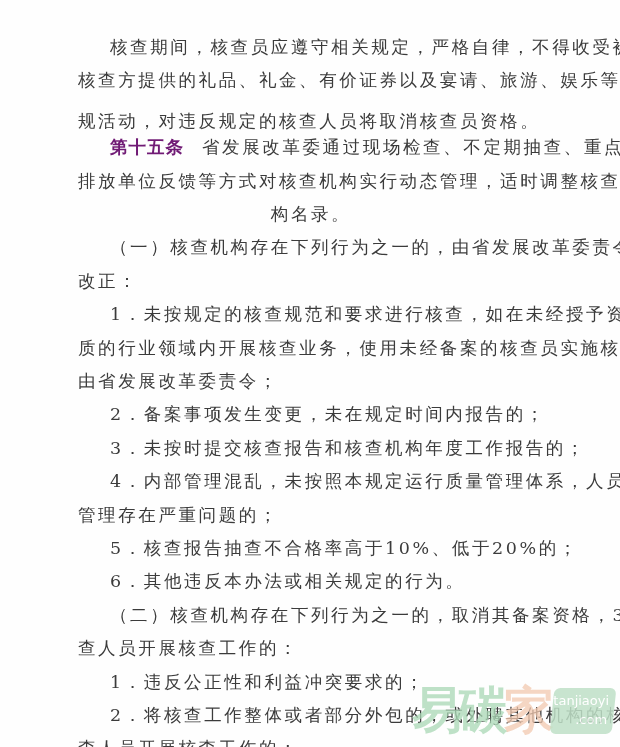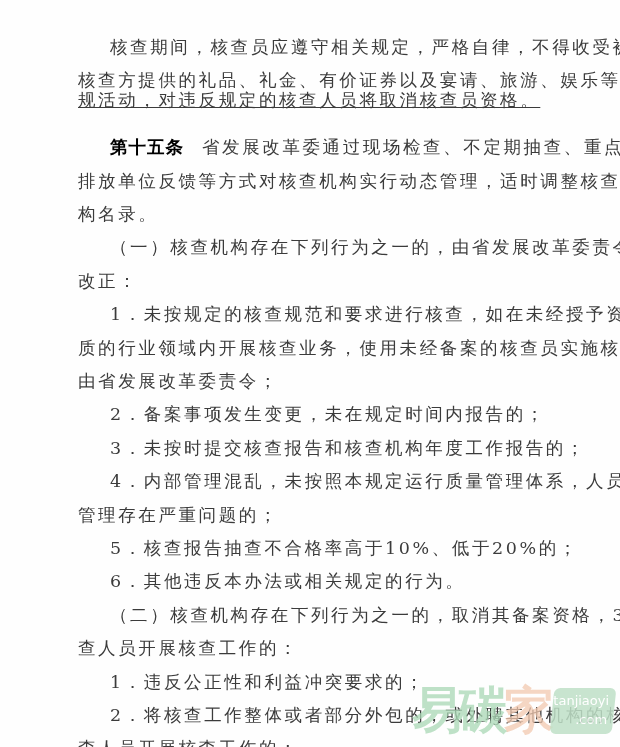--- a/index.html
+++ b/index.html
@@ -16,21 +16,21 @@
     left: 78px;
     width: 466px;
     font-size: 17.5px;
     line-height: 22px;
     height: 22px;
     white-space: nowrap;
     letter-spacing: 2.6px;
     color: #3b3b3b;
   }
   .indent { left: 110px; width: 434px; }
-  .bold { font-weight: bold; color: #000000; letter-spacing: 1px; }
+  .bold { font-weight: bold; color: #701a75; letter-spacing: 1px; }
   .gap { display: inline-block; width: 18px; }
   .page-number {
     position: absolute; left: 470px; top: 712px;
     font-size: 15px; color: #555; letter-spacing: 2px;
     font-family: "Liberation Serif", serif;
   }
   .watermark { position: absolute; left: 412px; top: 680px; width: 205px; height: 62px; }
   .wm-char {
     position: absolute; top: 0px;
     font-family: "DejaVu Sans", sans-serif;
@@ -48,24 +48,24 @@
     transform: skewX(6deg);
   }
 </style>
 </head>
 <body>
 
 <div class="page">
   <div id="lines">
       <div class="line indent" style="top: 36px;"><span>核查期间，核查员应遵守相关规定，严格自律，不得收受被</span></div>
       <div class="line" style="top: 69.4px;"><span>核查方提供的礼品、礼金、有价证券以及宴请、旅游、娱乐等违</span></div>
-      <div class="line" style="top: 89px; text-decoration: underline;"><span>规活动，对违反规定的核查人员将取消核查员资格。</span></div>
+      <div class="line" style="top: 110px;"><span>规活动，对违反规定的核查人员将取消核查员资格。</span></div>
       <div class="line indent" style="top: 136.2px;"><span class="bold">第十五条</span><span class="gap"></span><span>省发展改革委通过现场检查、不定期抽查、重点</span></div>
       <div class="line" style="top: 169.6px;"><span>排放单位反馈等方式对核查机构实行动态管理，适时调整核查机</span></div>
-      <div class="line" style="top: 203px;"><span>构名录。</span></div>
+      <div class="line" style="top: 203px; text-align: center;"><span>构名录。</span></div>
       <div class="line indent" style="top: 236.4px;"><span>（一）核查机构存在下列行为之一的，由省发展改革委责令</span></div>
       <div class="line" style="top: 269.8px;"><span>改正：</span></div>
       <div class="line indent" style="top: 303.2px;"><span>1．未按规定的核查规范和要求进行核查，如在未经授予资</span></div>
       <div class="line" style="top: 336.6px;"><span>质的行业领域内开展核查业务，使用未经备案的核查员实施核查</span></div>
       <div class="line" style="top: 370px;"><span>由省发展改革委责令；</span></div>
       <div class="line indent" style="top: 403.4px;"><span>2．备案事项发生变更，未在规定时间内报告的；</span></div>
       <div class="line indent" style="top: 436.8px; text-align: right;"><span>3．未按时提交核查报告和核查机构年度工作报告的；</span></div>
       <div class="line indent" style="top: 470.2px;"><span>4．内部管理混乱，未按照本规定运行质量管理体系，人员</span></div>
       <div class="line" style="top: 504px;"><span>管理存在严重问题的；</span></div>
       <div class="line indent" style="top: 537px;"><span>5．核查报告抽查不合格率高于10%、低于20%的；</span></div>

